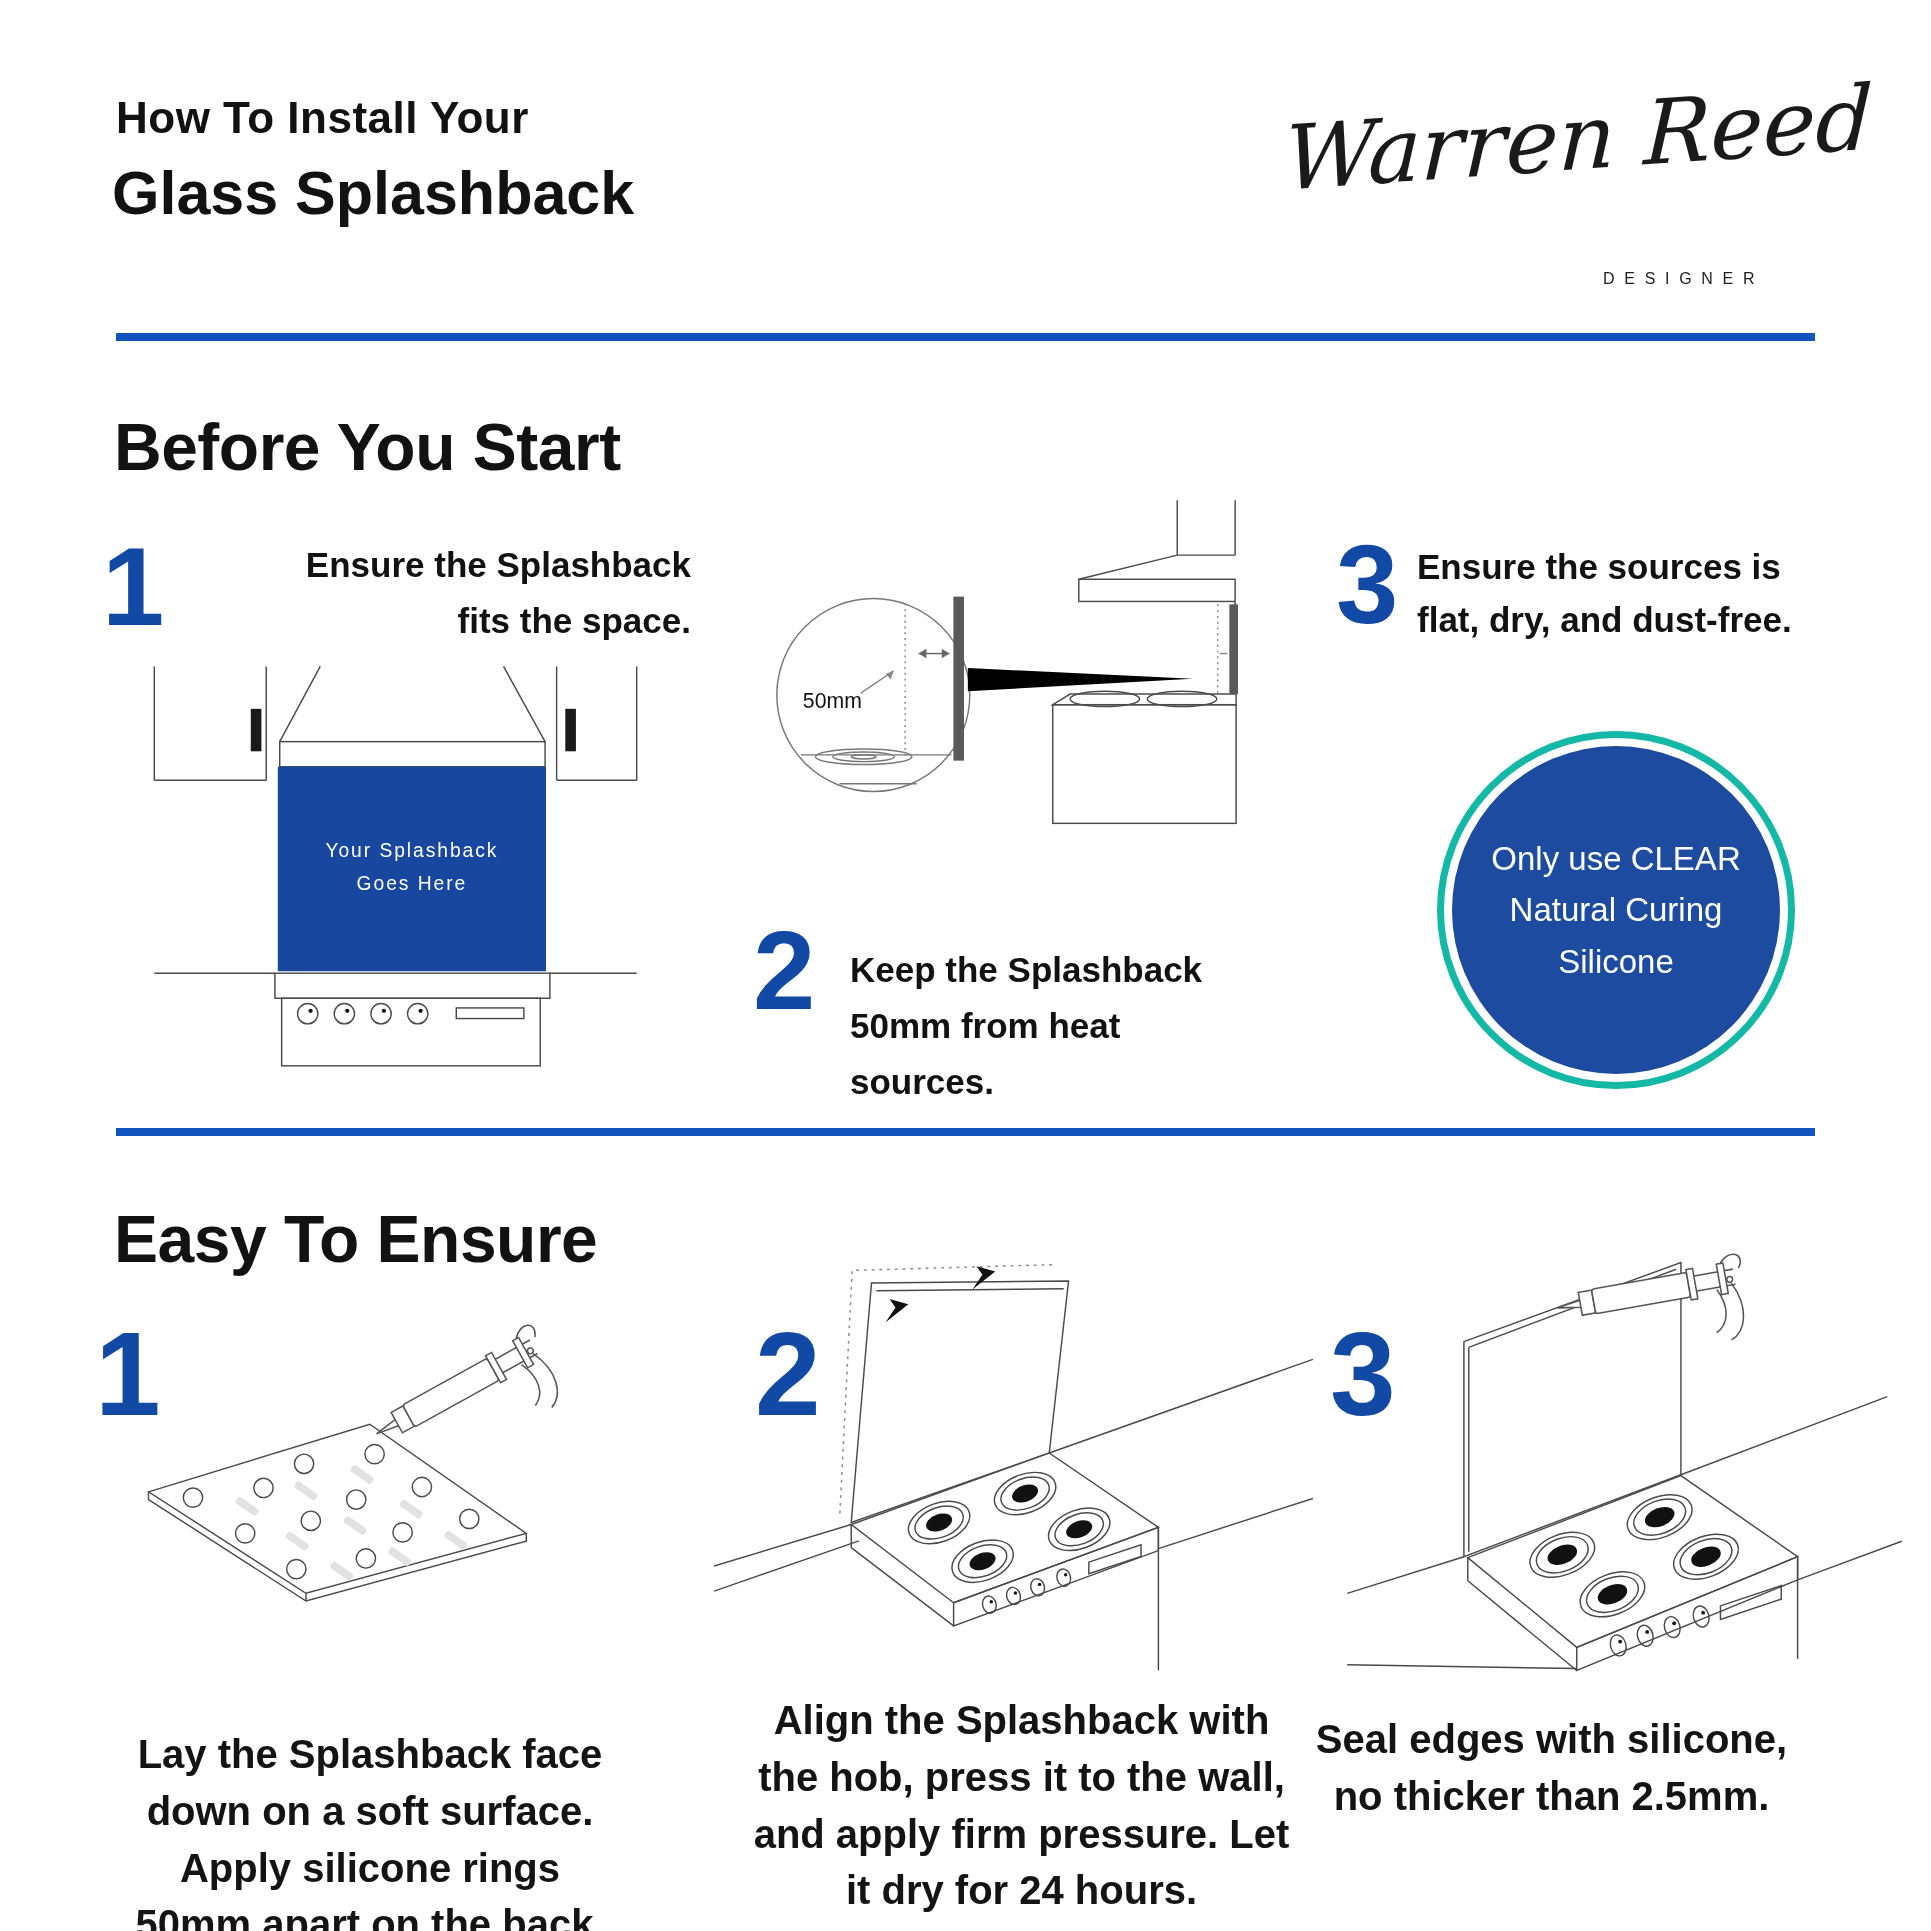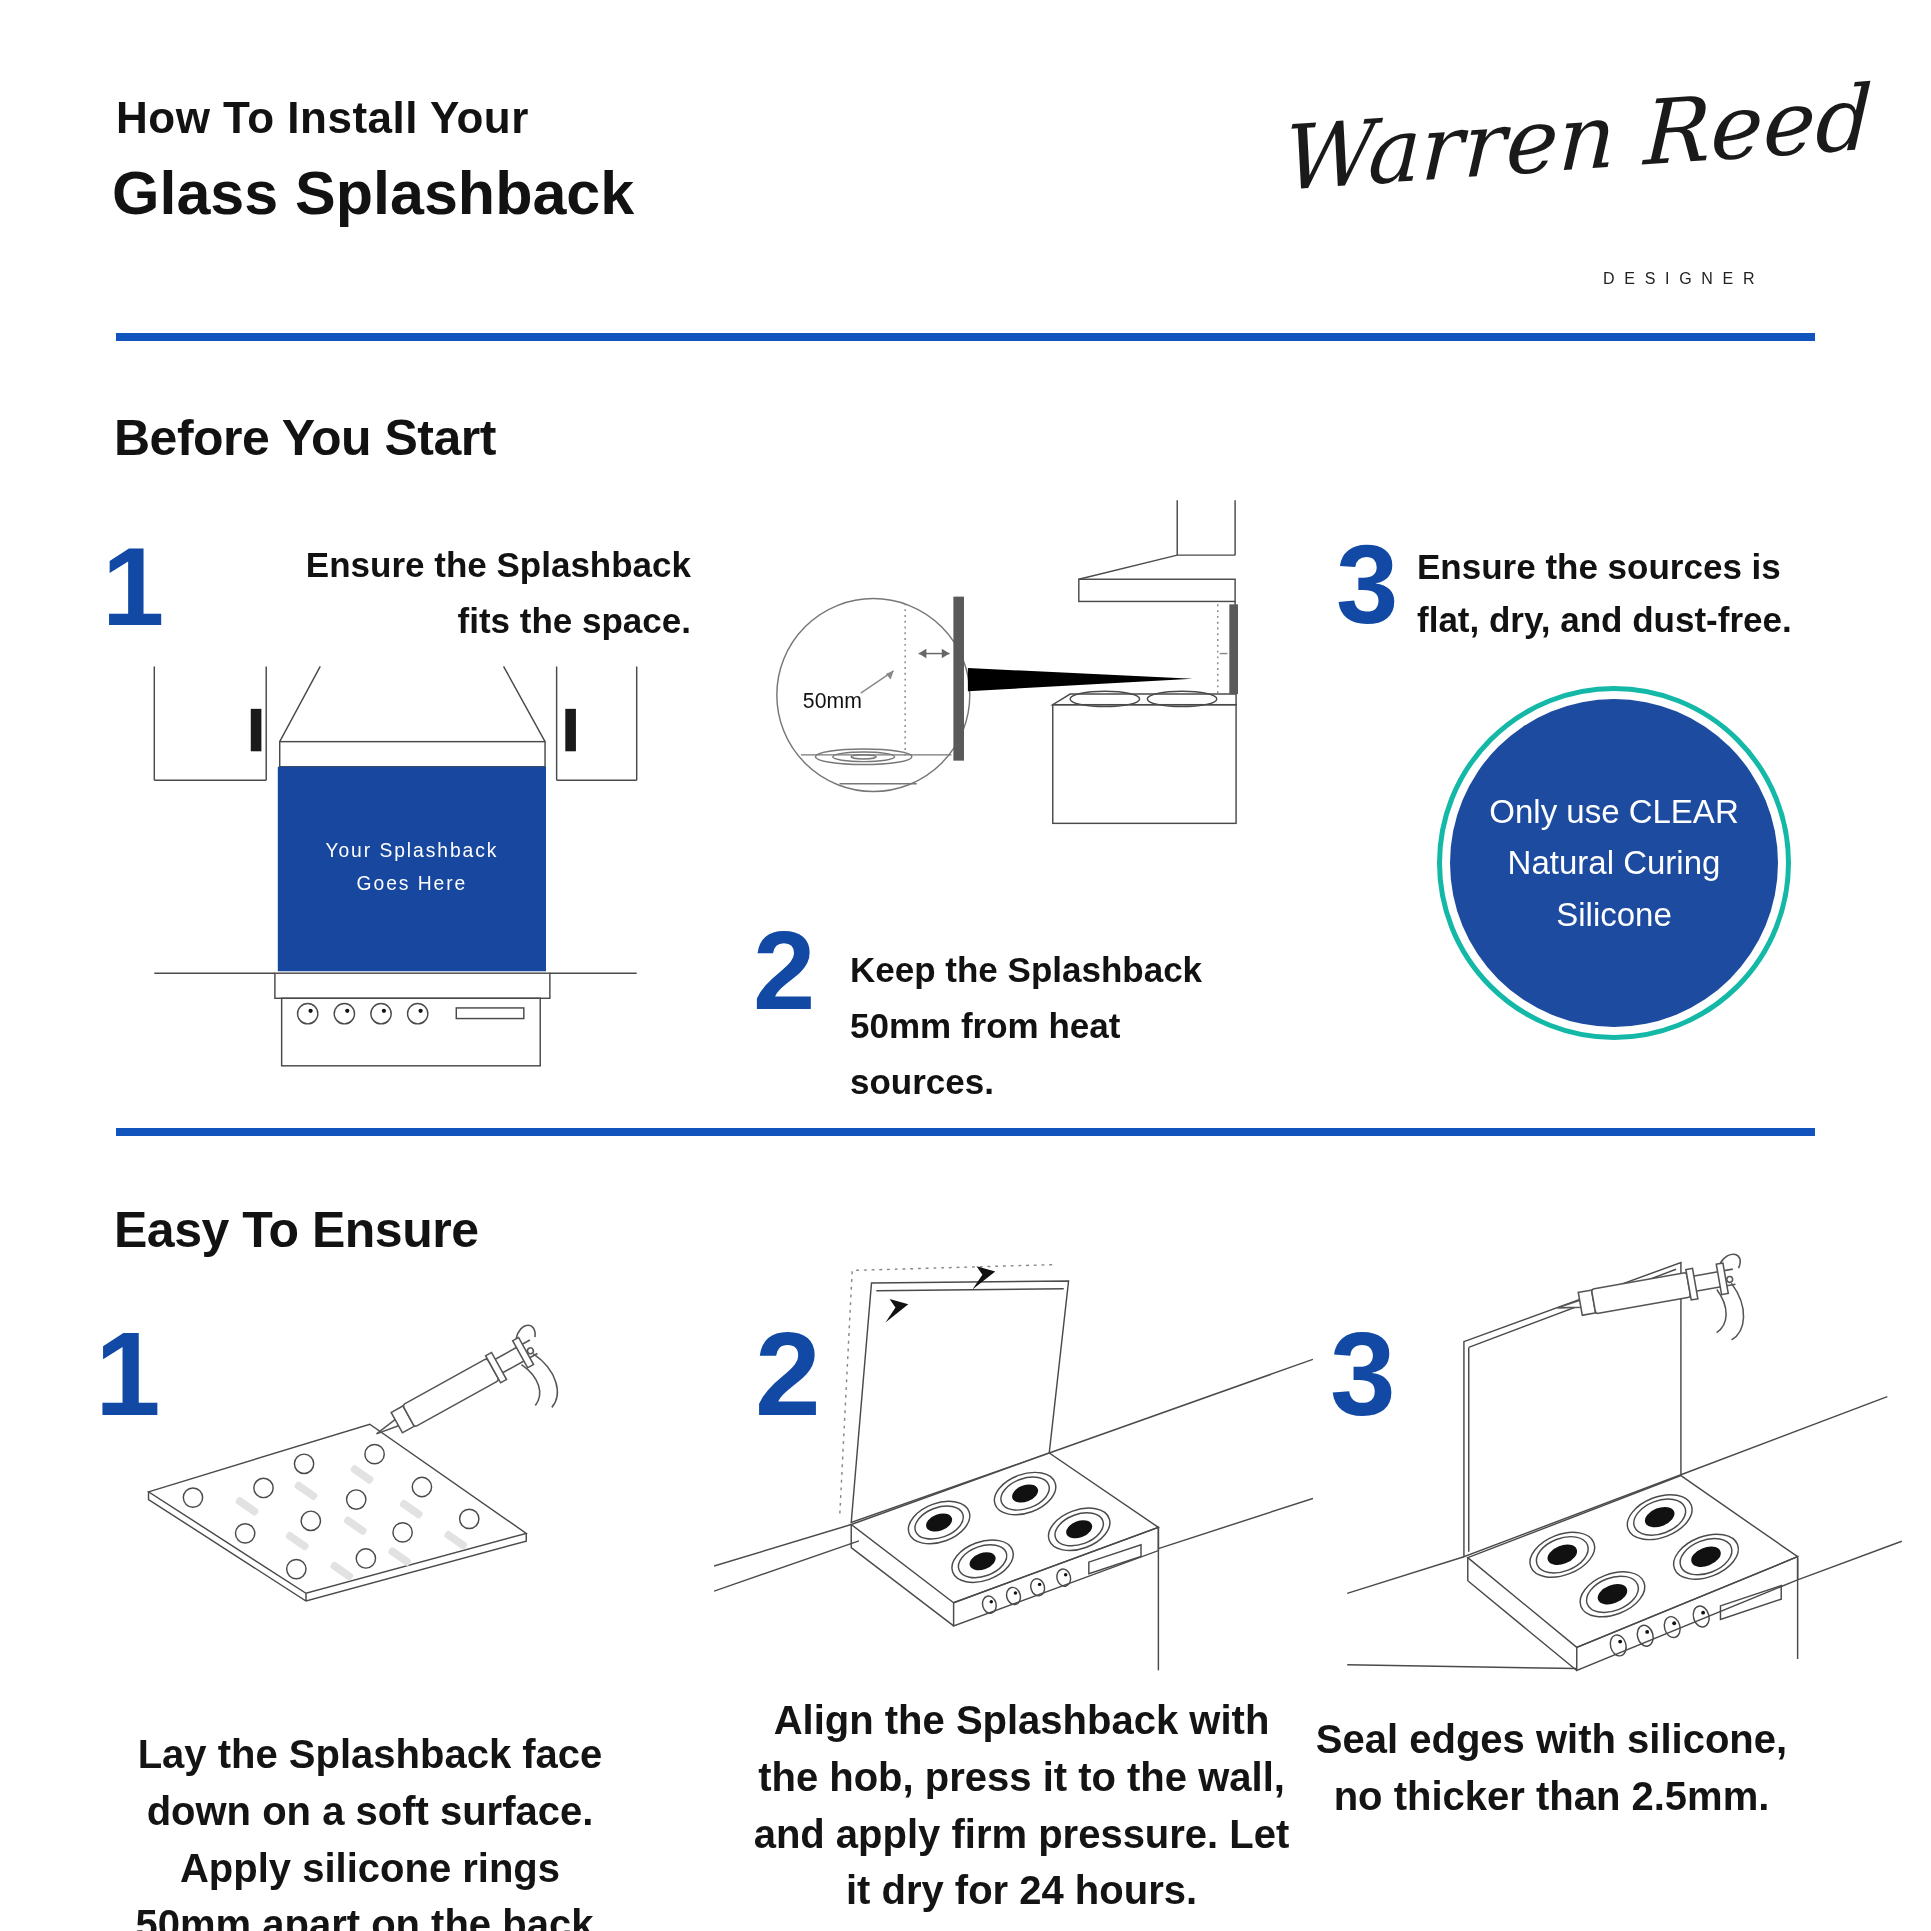--- a/index.html
+++ b/index.html
@@ -14,27 +14,27 @@
   .logo-script{
     position:absolute;left:0;top:9.7px;width:560px;text-align:center;
     font-family:"DejaVu Serif","Liberation Serif",serif;font-style:italic;
     font-size:89px;color:#1a1a1a;transform:rotate(-4deg) skewX(-6deg);white-space:nowrap;
   }
   .logo-sub{
     position:absolute;left:319px;top:193px;font-size:16px;letter-spacing:9.7px;
     color:#222;font-weight:400;
   }
   .divider{left:116px;width:1699px;height:7.7px;background:var(--divider_blue);}
-  .h2{font-size:50px;font-weight:800;letter-spacing:-0.5px;}
+  .h2{font-size:66px;font-weight:800;letter-spacing:-0.5px;}
   .stepnum{font-size:112px;font-weight:800;color:var(--accent_blue);line-height:1;}
   .stepnum.big{font-size:118px;}
   .steptext{font-size:35px;font-weight:700;line-height:1.6;white-space:pre-line;}
   .caption{font-size:40px;font-weight:700;line-height:1.42;white-space:pre-line;text-align:center;color:#141414;}
   .ring{
-    left:1437px;top:686px;width:344px;height:344px;border:5px solid #14b8a6;border-radius:50%;
+    left:1437px;top:731px;width:344px;height:344px;border:7px solid #14b8a6;border-radius:50%;
   }
   .callout{
     position:absolute;left:7.7px;top:7.7px;right:7.7px;bottom:7.7px;border-radius:50%;
     background:var(--callout_blue);display:flex;align-items:center;justify-content:center;
     text-align:center;color:#fff;font-size:33px;font-weight:400;line-height:1.55;white-space:pre-line;
   }
   svg{display:block;}
   svg text{font-family:"Liberation Sans","DejaVu Sans",sans-serif;}
   .lineart{stroke:var(--line_gray);stroke-width:1.5;fill:none;}
 </style>

